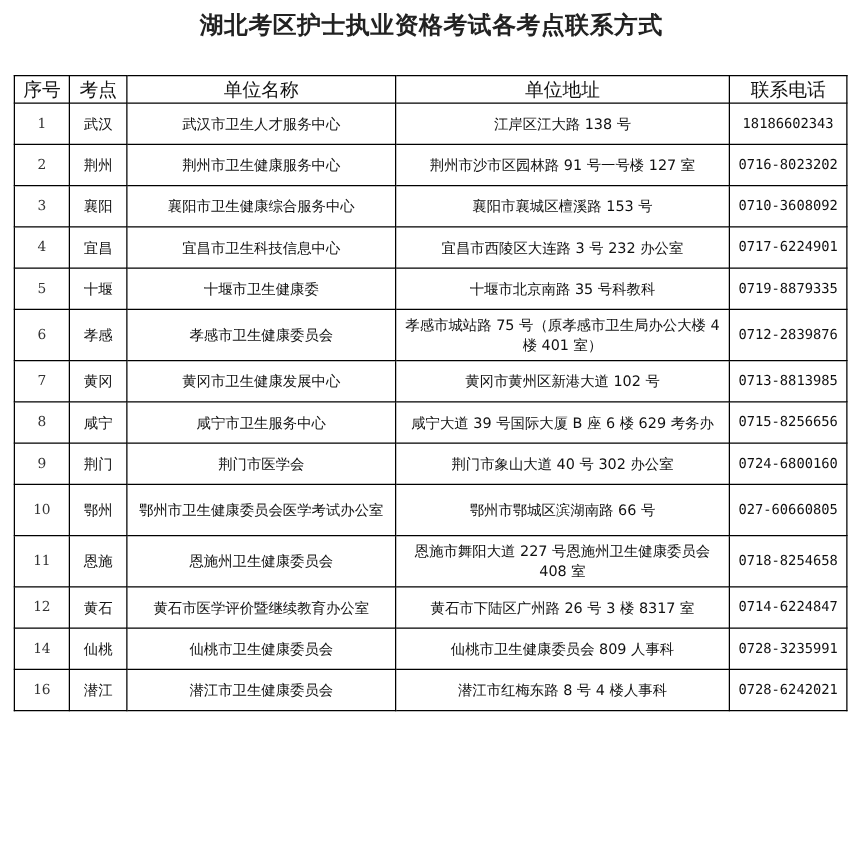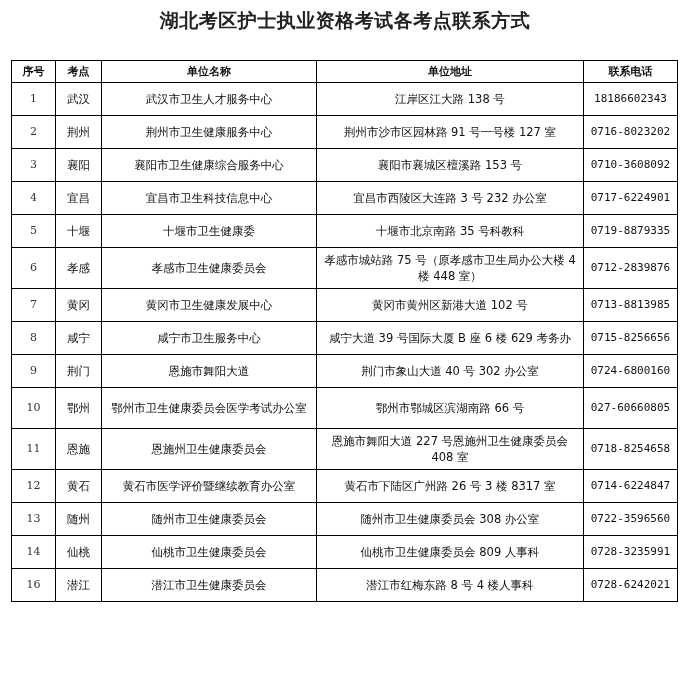--- a/index.html
+++ b/index.html
@@ -39,22 +39,22 @@
   }
   table.contacts th, table.contacts td {
     border: 1.5px solid #000;
     text-align: center;
     vertical-align: middle;
     padding: 0 3px;
     line-height: 16px;
   }
   table.contacts th {
     height: 21px;
-    font-weight: bold;
-    font-size: 11px;
+    font-weight: normal;
+    font-size: 15px;
   }
   table.contacts td {
     height: 32px;
   }
   table.contacts tr.tall td {
     height: 40px;
   }
   td.num { font-family: "DejaVu Serif", "Liberation Serif", serif; font-size: 11px; color: #333; }
   td.phone { font-family: "DejaVu Sans Mono", "Liberation Mono", monospace; font-size: 11px; }
   col.c1 { width: 44px; }
@@ -118,41 +118,41 @@
         <td class="num">5</td>
         <td>十堰</td>
         <td>十堰市卫生健康委</td>
         <td>十堰市北京南路 35 号科教科</td>
         <td class="phone">0719-8879335</td>
       </tr>
       <tr class="tall">
         <td class="num">6</td>
         <td>孝感</td>
         <td>孝感市卫生健康委员会</td>
-        <td>孝感市城站路 75 号（原孝感市卫生局办公大楼 4 楼 448 室）</td>
+        <td>孝感市城站路 75 号（原孝感市卫生局办公大楼 4 楼 401 室）</td>
         <td class="phone">0712-2839876</td>
       </tr>
       <tr>
         <td class="num">7</td>
         <td>黄冈</td>
         <td>黄冈市卫生健康发展中心</td>
         <td>黄冈市黄州区新港大道 102 号</td>
         <td class="phone">0713-8813985</td>
       </tr>
       <tr>
         <td class="num">8</td>
         <td>咸宁</td>
         <td>咸宁市卫生服务中心</td>
         <td>咸宁大道 39 号国际大厦 B 座 6 楼 629 考务办</td>
         <td class="phone">0715-8256656</td>
       </tr>
       <tr>
         <td class="num">9</td>
         <td>荆门</td>
-        <td>恩施市舞阳大道</td>
+        <td>荆门市医学会</td>
         <td>荆门市象山大道 40 号 302 办公室</td>
         <td class="phone">0724-6800160</td>
       </tr>
       <tr class="tall">
         <td class="num">10</td>
         <td>鄂州</td>
         <td>鄂州市卫生健康委员会医学考试办公室</td>
         <td>鄂州市鄂城区滨湖南路 66 号</td>
         <td class="phone">027-60660805</td>
       </tr>
@@ -164,27 +164,20 @@
         <td class="phone">0718-8254658</td>
       </tr>
       <tr>
         <td class="num">12</td>
         <td>黄石</td>
         <td>黄石市医学评价暨继续教育办公室</td>
         <td>黄石市下陆区广州路 26 号 3 楼 8317 室</td>
         <td class="phone">0714-6224847</td>
       </tr>
       <tr>
-        <td class="num">13</td>
-        <td>随州</td>
-        <td>随州市卫生健康委员会</td>
-        <td>随州市卫生健康委员会 308 办公室</td>
-        <td class="phone">0722-3596560</td>
-      </tr>
-      <tr>
         <td class="num">14</td>
         <td>仙桃</td>
         <td>仙桃市卫生健康委员会</td>
         <td>仙桃市卫生健康委员会 809 人事科</td>
         <td class="phone">0728-3235991</td>
       </tr>
       <tr>
         <td class="num">16</td>
         <td>潜江</td>
         <td>潜江市卫生健康委员会</td>

